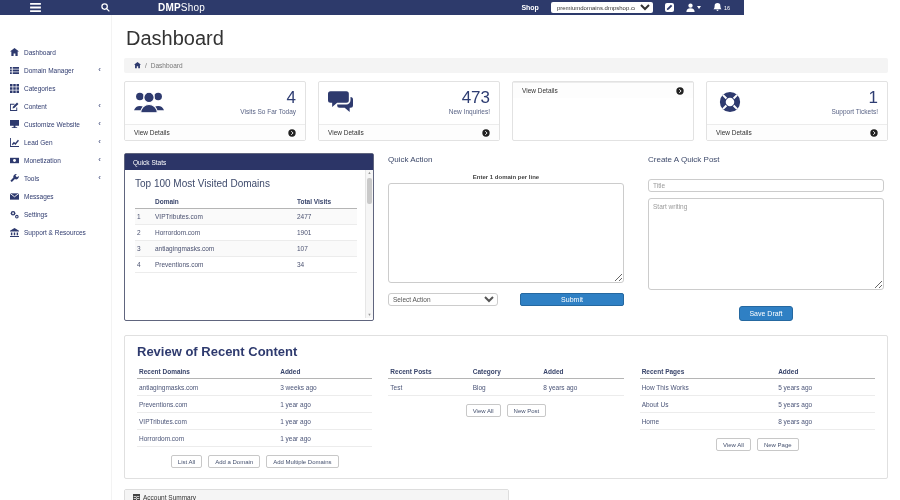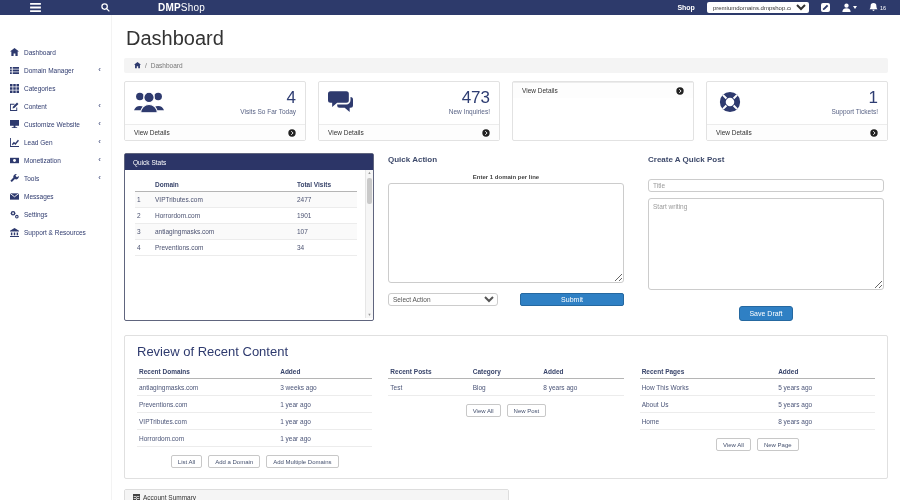--- a/index.html
+++ b/index.html
@@ -1,20 +1,20 @@
 <!DOCTYPE html>
 <html><head>
 <meta charset="utf-8">
 <style>
   * { margin:0; padding:0; box-sizing:border-box; }
   html,body { width:900px; height:500px; overflow:hidden; background:#fff;
               font-family:"Liberation Sans", sans-serif; color:#333; }
 
   
-  .topbar { position:fixed; top:0; left:0; width:900px; height:15px;
+  .topbar { position:fixed; top:0; left:0; width:744px; height:15px;
             background:#2d3a6b; display:flex; align-items:center; z-index:10; }
   .tb-btn { display:flex; align-items:center; justify-content:center; cursor:pointer; }
   .tb-hamburger { margin-left:30px; }
   .tb-search { margin-left:60px; }
   .tb-brand { margin-left:48px; color:#fff; font-size:10px; letter-spacing:.2px; }
   .tb-brand b { font-weight:bold; }
   .tb-right { margin-left:auto; display:flex; align-items:center; gap:12px; padding-right:14px; }
   .tb-shop-label { color:#fff; font-size:7px; font-weight:bold; }
   .tb-select { width:102px; height:11px; font-size:6px; border:none; border-radius:2px;
                color:#333; background:#fff; padding:0 2px; }
@@ -65,40 +65,40 @@
   .qs-table tr:nth-child(odd) td { background:#fafafa; }
   .qs-scroll { position:absolute; top:0; right:0; width:8px; height:100%;
                background:#f6f6f6; border-left:1px solid #e6e6e6; font-size:4px; color:#999;
                display:flex; flex-direction:column; align-items:center; }
   .qs-thumb { width:5px; height:26px; background:#c9c9c9; border-radius:2px; margin-top:2px; }
   .qs-arrow { line-height:6px; cursor:pointer; }
   .qs-arrow.down { margin-top:auto; }
 
   .col-qa { width:236px; margin-left:14px; flex:none; }
   .col-qp { width:236px; margin-left:24px; flex:none; }
-  .col-h { font-size:8px; color:#3e4a6b; margin:2px 0 10px 0; font-weight:bold; }
+  .col-h { font-size:8px; color:#3e4a6b; margin:2px 0 10px 0; font-weight:normal; }
   .qa-label { text-align:center; font-size:6px; font-weight:bold; color:#444; margin-bottom:3px; }
   textarea { width:100%; border:1px solid #ccc; border-radius:3px; font-size:6.5px;
              font-family:"Liberation Sans", sans-serif; padding:4px; resize:vertical; color:#333; }
   textarea::placeholder, input::placeholder { color:#9a9a9a; }
   .qa-textarea { height:100px; }
   .qa-actions { display:flex; justify-content:space-between; margin-top:6px; }
   .qa-select { width:110px; height:13px; font-size:6.5px; color:#555; border:1px solid #ccc; border-radius:3px; background:#fff; }
   .btn-primary { background:#2f80c4; border:1px solid #2568a0; color:#fff; font-size:7px;
                  border-radius:2px; cursor:pointer; font-family:"Liberation Sans", sans-serif; }
   .qa-submit { width:104px; height:13px; }
   .qp-title-input { width:100%; height:13px; border:1px solid #ccc; border-radius:3px;
                     font-size:6.5px; padding:0 4px; font-family:"Liberation Sans", sans-serif; }
   .qp-textarea { height:92px; margin-top:6px; }
   .qp-save-wrap { text-align:center; margin-top:8px; }
   .qp-save { padding:3px 9px; border-radius:3px; }
 
   
   .panel-review { margin-top:14px; border:1px solid #e0e0e0; border-radius:2px; padding:8px 12px 10px 12px; }
-  .review-title { font-size:13px; font-weight:normal; color:#2e3a6e; margin-bottom:6px; }
+  .review-title { font-size:13px; font-weight:bold; color:#2e3a6e; margin-bottom:6px; }
   .review-cols { display:flex; gap:16px; }
   .review-col { flex:1; }
   .rv-table { font-size:6.5px; color:#4b5578; }
   .rv-table th { text-align:left; font-weight:bold; color:#39456b; border-bottom:1px solid #b5b5b5; padding:3px 2px; }
   .rv-table td { padding:4.5px 2px; border-bottom:1px solid #ececec; }
   .rv-btns { text-align:center; margin-top:8px; display:flex; justify-content:center; gap:6px; }
   .btn-small { background:#fff; border:1px solid #c8c8c8; border-radius:2px; font-size:6px;
                color:#44506e; padding:2.5px 6px; cursor:pointer; font-family:"Liberation Sans", sans-serif; white-space:nowrap; }
 
   
@@ -349,20 +349,21 @@
           </svg>
       </div>
     </div>
   </div>
 
   <div class="row2">
 
     <div class="panel-qs">
       <div class="panel-qs-head">Quick Stats</div>
       <div class="panel-qs-body">
+        <div class="qs-title">Top 100 Most Visited Domains</div>
         <table class="qs-table">
           <thead>
             <tr>
               <th style="width:18px;"></th>
               <th>Domain</th>
               <th style="width:62px;">Total Visits</th>
             </tr>
           </thead>
           <tbody>
             <tr>

